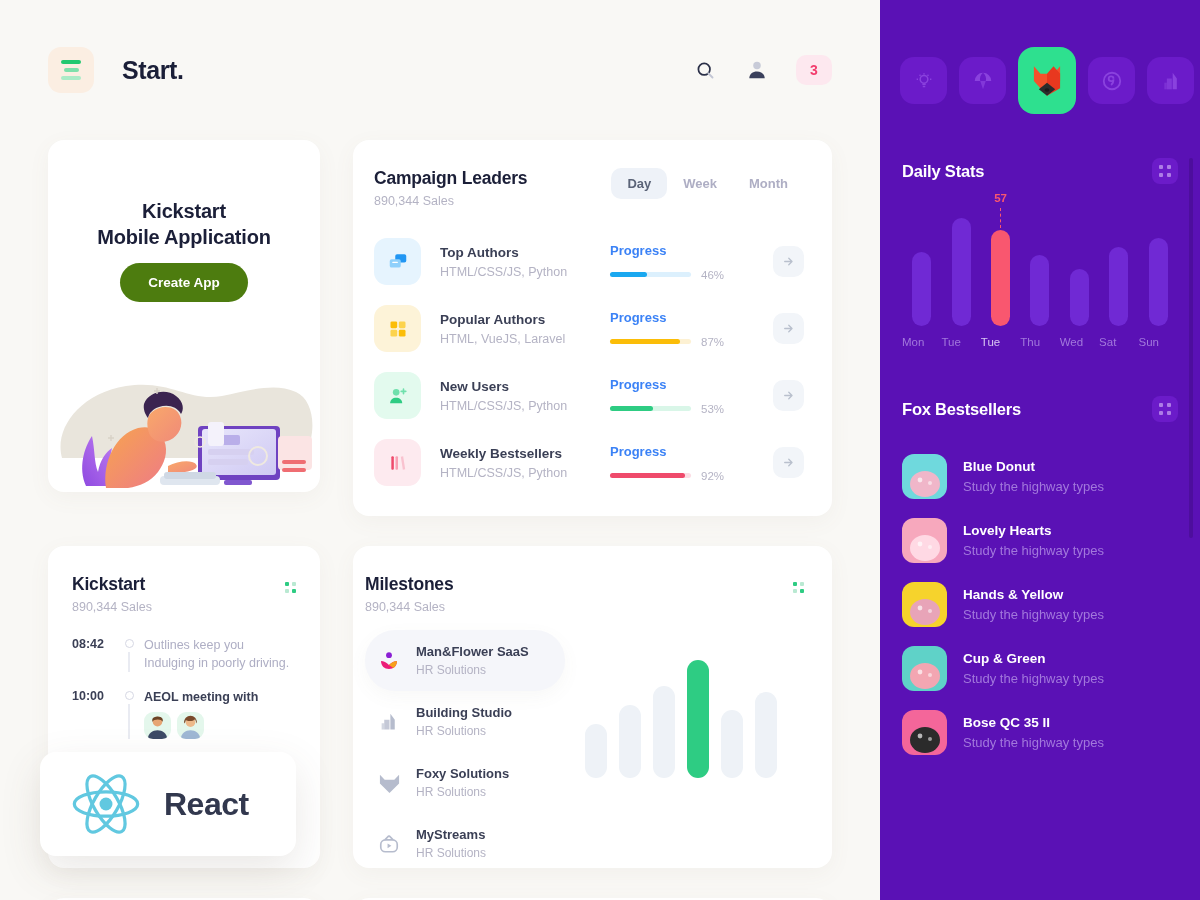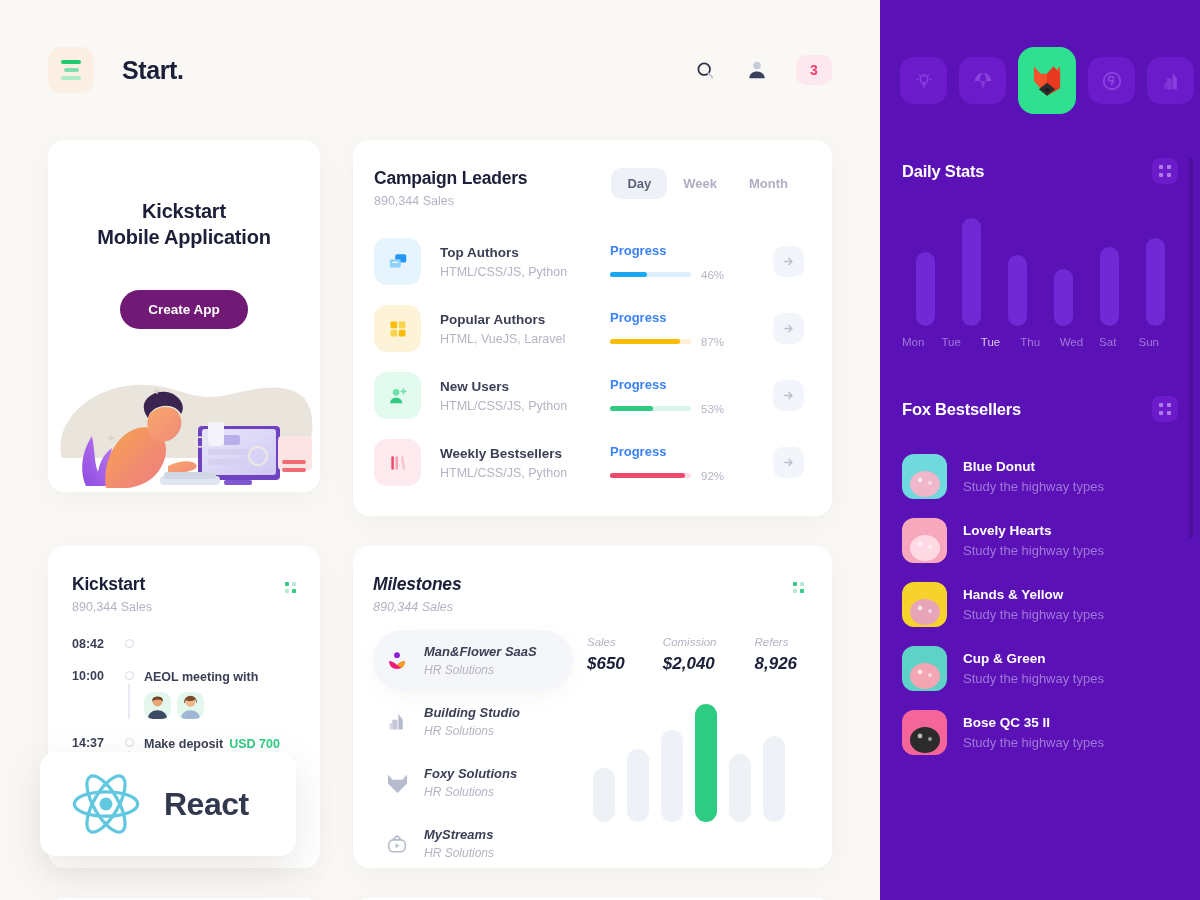--- a/index.html
+++ b/index.html
@@ -57,21 +57,21 @@
     position: relative; overflow: hidden;
   }
 
   
   .kick { height: 352px; display: flex; flex-direction: column; align-items: center; }
   .kick h2 {
     margin-top: 58px; font-size: 20px; line-height: 26px; font-weight: bold;
     color: #1b1f38; text-align: center; letter-spacing: -0.2px;
   }
   .create-btn {
-    margin-top: 40px; background: #701a75; color: #fff; border: none;
+    margin-top: 13px; background: #4d7c0f; color: #fff; border: none;
     border-radius: 22px; padding: 12px 28px; font-size: 13.5px; font-weight: bold;
     cursor: pointer; font-family: inherit;
   }
   .illus { position: absolute; left: 0; right: 0; bottom: 0; height: 132px; }
 
   
   .camp { min-height: 352px; padding: 28px 28px 20px 21px; }
   .card-head { display: flex; align-items: flex-start; padding: 0 0 0 0; }
   .card-title { font-size: 17.5px; font-weight: bold; color: #1b1f38; letter-spacing: -0.2px; }
   .card-sub { font-size: 12.5px; color: #b4b3c4; margin-top: 5px; }
@@ -118,21 +118,21 @@
   .tl-mid { width: 30px; flex: 0 0 30px; display: flex; flex-direction: column; align-items: center; }
   .tl-dot { width: 9px; height: 9px; border-radius: 50%; border: 1.6px solid #d6d8e4; background: #fff; margin-top: 3px; flex: 0 0 auto; }
   .tl-rail { width: 2px; background: #e9ebf2; flex: 1; margin-top: 4px; }
   .tl-body { flex: 1; font-size: 12.5px; line-height: 18px; color: #aeaec4; display: flex; align-items: center; flex-wrap: wrap; gap: 6px; }
   .tl-body.bold { color: #3a3f55; font-weight: bold; }
   .tl-green { color: #2ecc83; font-weight: bold; }
   .avatars { display: flex; gap: 6px; }
   .av { width: 27px; height: 27px; border-radius: 9px; background: #e4f7ec; overflow: hidden; }
 
   
-  .miles { height: 322px; padding: 28px 28px 0 20px; font-style: italic; }
+  .miles { height: 322px; padding: 28px 28px 0 12px; }
   .ms-body { display: flex; margin-top: 16px; }
   .ms-list { width: 200px; flex: 0 0 200px; }
   .ms-item { display: flex; align-items: center; height: 61px; padding-left: 10px; border-radius: 30px; }
   .ms-item.active { background: #f5f6fa; box-shadow: 0 6px 18px rgba(120,110,90,0.05); }
   .ms-ico { width: 28px; flex: 0 0 28px; display: flex; align-items: center; justify-content: center; }
   .ms-txt { margin-left: 13px; }
   .ms-name { font-size: 13px; font-weight: bold; color: #3a3f55; }
   .ms-sub { font-size: 12px; color: #b4b3c4; margin-top: 4px; }
 
   .ms-right { flex: 1; padding-left: 14px; }
@@ -425,20 +425,23 @@
                 <i></i>
               </div>
           </div>
           <div class="tl-list" id="timeline-list">
               <div class="tl-item">
                 <div class="tl-time">08:42</div>
                 <div class="tl-mid">
                   <span class="tl-dot"></span>
                   <span class="tl-rail"></span>
                 </div>
+                <div class="tl-body">
+                  <span>Outlines keep you Indulging in poorly driving.</span>
+                </div>
               </div>
               <div class="tl-item">
                 <div class="tl-time">10:00</div>
                 <div class="tl-mid">
                   <span class="tl-dot"></span>
                   <span class="tl-rail"></span>
                 </div>
                 <div class="tl-body bold">
                   <span>AEOL meeting with</span>
                   <span class="avatars">
@@ -543,34 +546,20 @@
                       <path d="M10.4 11.4l4.2 2.6-4.2 2.6z" fill="#b6bccd" stroke="none"></path>
                     </svg>
                   </div>
                   <div class="ms-txt">
                     <div class="ms-name">MyStreams</div>
                     <div class="ms-sub">HR Solutions</div>
                   </div>
                 </div>
               </div>
             <div class="ms-right">
-              <div class="stats" id="ms-stats">
-                  <div>
-                    <div class="stat-lbl">Sales</div>
-                    <div class="stat-val">$650</div>
-                  </div>
-                  <div>
-                    <div class="stat-lbl">Comission</div>
-                    <div class="stat-val">$2,040</div>
-                  </div>
-                  <div>
-                    <div class="stat-lbl">Refers</div>
-                    <div class="stat-val">8,926</div>
-                  </div>
-                </div>
               <div class="ms-chart" id="ms-chart">
                   <div class="ms-bar" style="height: 54.28px;"></div>
                   <div class="ms-bar" style="height: 73.16px;"></div>
                   <div class="ms-bar" style="height: 92.04px;"></div>
                   <div class="ms-bar hi" style="height: 118px;"></div>
                   <div class="ms-bar" style="height: 68.44px;"></div>
                   <div class="ms-bar" style="height: 86.14px;"></div>
                 </div>
             </div>
           </div>
@@ -647,20 +636,25 @@
           <i></i>
         </div>
     </div>
     <div class="chart">
       <div class="chart-plot" id="daily-plot">
           <div class="cbar-wrap">
             <div class="cbar" style="height:74.17142857142856px"></div>
           </div>
           <div class="cbar-wrap">
             <div class="cbar" style="height:107.88571428571429px"></div>
+          </div>
+          <div class="cbar-wrap">
+            <div class="cval" style="bottom:122.08571428571429px">57</div>
+            <div class="cdash" style="bottom:98.08571428571429px;height:20px"></div>
+            <div class="cbar hi" style="height:96.08571428571429px"></div>
           </div>
           <div class="cbar-wrap">
             <div class="cbar" style="height:70.8px"></div>
           </div>
           <div class="cbar-wrap">
             <div class="cbar" style="height:57.31428571428572px"></div>
           </div>
           <div class="cbar-wrap">
             <div class="cbar" style="height:79.22857142857143px"></div>
           </div>

